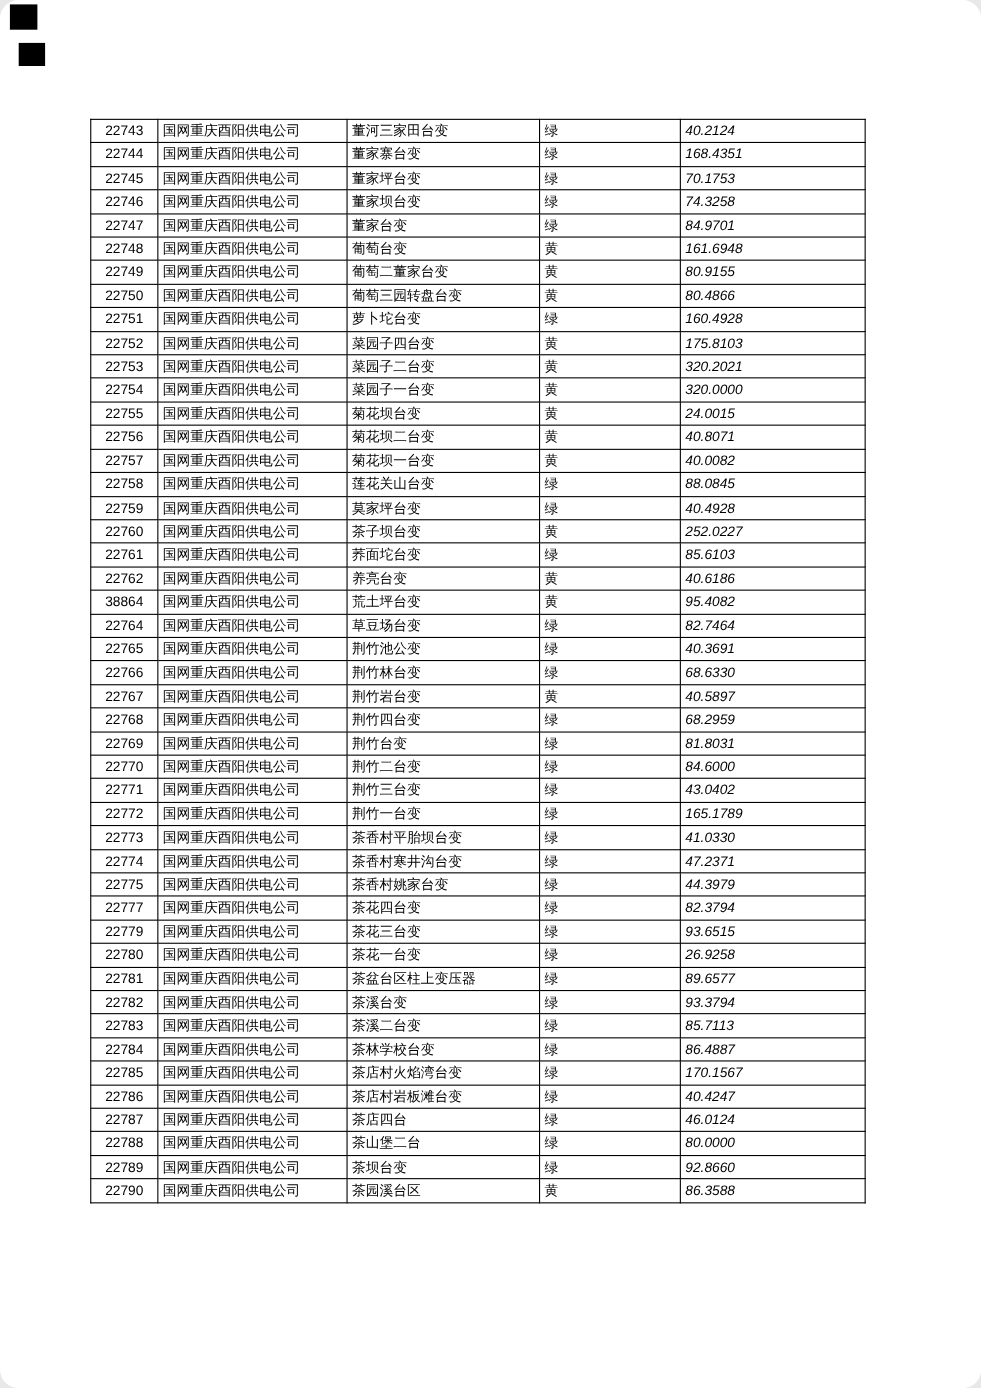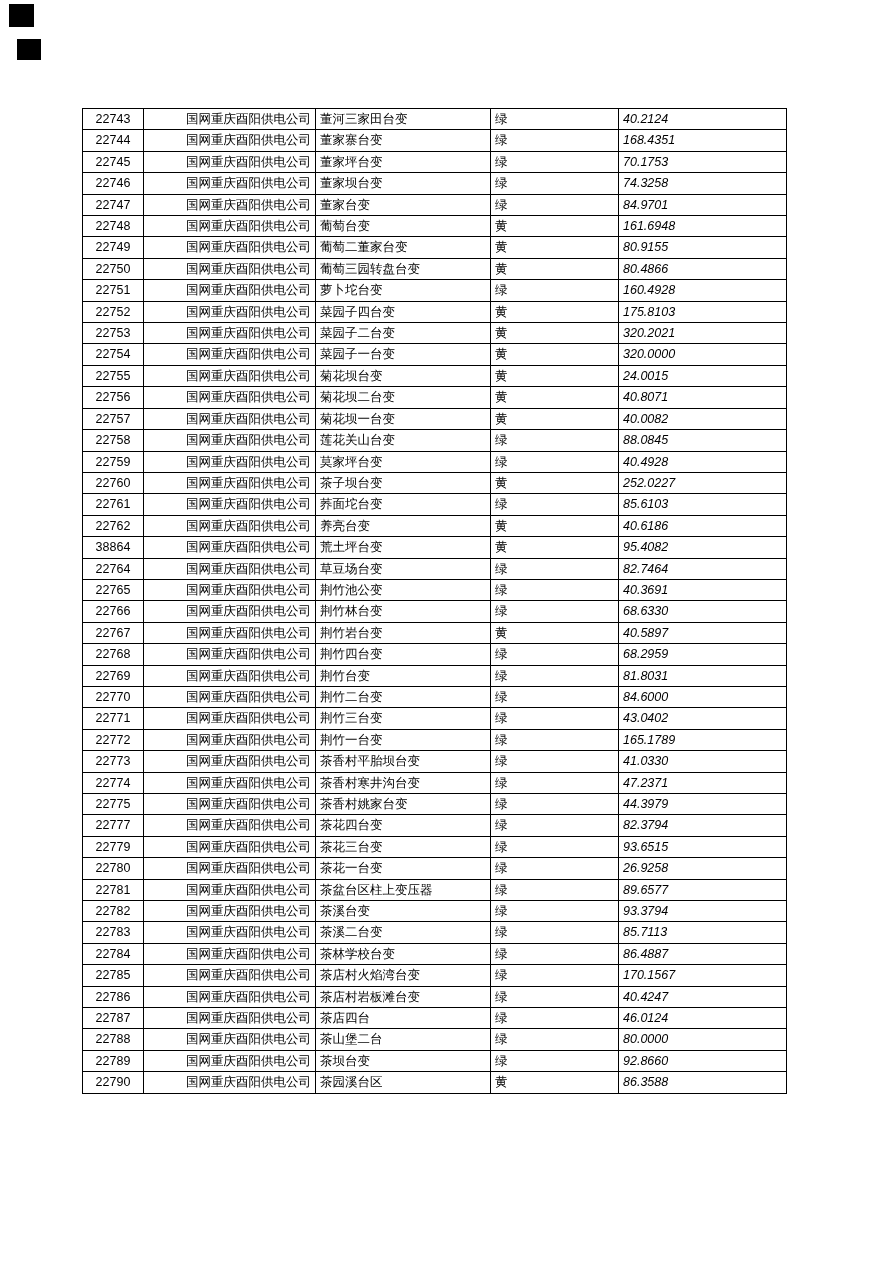--- a/index.html
+++ b/index.html
@@ -8,20 +8,21 @@
     width: 892px;
     height: 1262px;
     position: relative;
     font-family: "Liberation Sans", "DejaVu Sans", sans-serif;
     overflow: hidden;
   }
   .page {
     position: absolute;
     inset: 0;
     background: #ffffff;
+    border-radius: 17px;
   }
   .artifact {
     position: absolute;
     background: #000000;
   }
   .artifact-1 { left: 9px;  top: 4px;  width: 25px; height: 23px; }
   .artifact-2 { left: 17px; top: 39px; width: 24px; height: 21px; }
 
   .data-table {
     position: absolute;
@@ -35,21 +36,21 @@
     border: 1px solid #000000;
     height: 20.4px;
     font-size: 12.5px;
     line-height: 20.4px;
     color: #000000;
     padding: 0 4px;
     overflow: hidden;
     white-space: nowrap;
   }
   .col-id      { width: 61px;  text-align: center; }
-  .col-company { width: 172px; text-align: right;  padding-left: 6px; }
+  .col-company { width: 172px; text-align: left;  padding-left: 6px; }
   .col-station { width: 175px; text-align: left;  padding-left: 6px; }
   .col-status  { width: 128px; text-align: left;  padding-left: 6px; }
   .col-value   { width: 168px; text-align: left; padding-right: 53px; font-style: italic; }
 </style>
 </head>
 <body>
 
 <div class="page">
   <div class="artifact artifact-1"></div>
   <div class="artifact artifact-2"></div>

